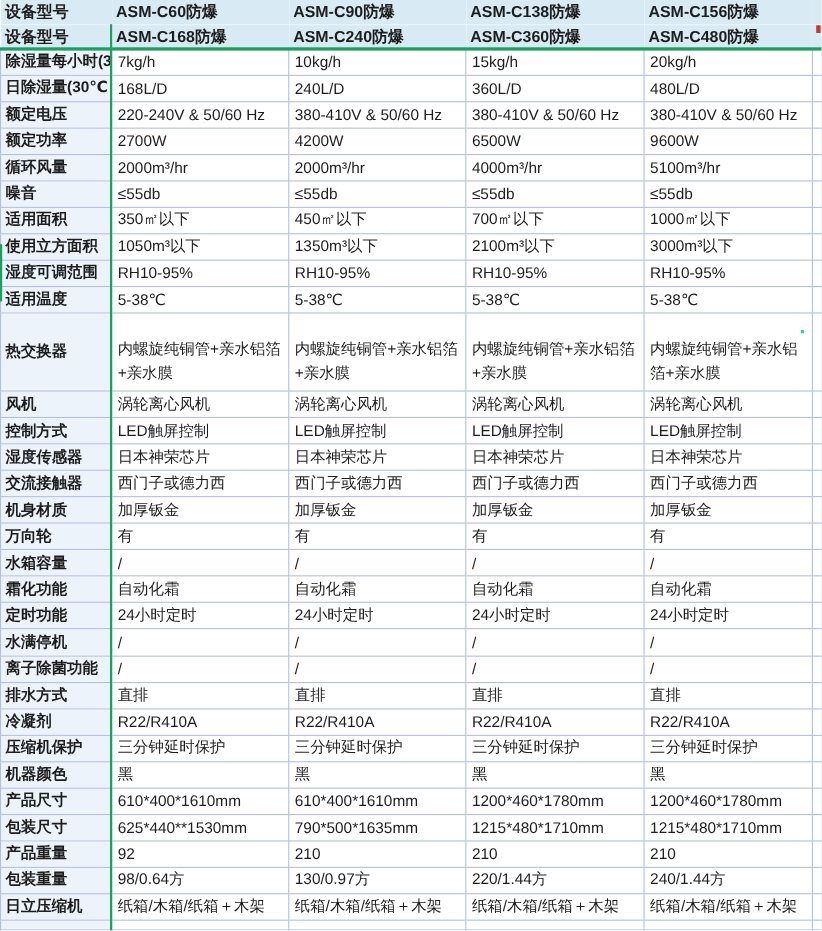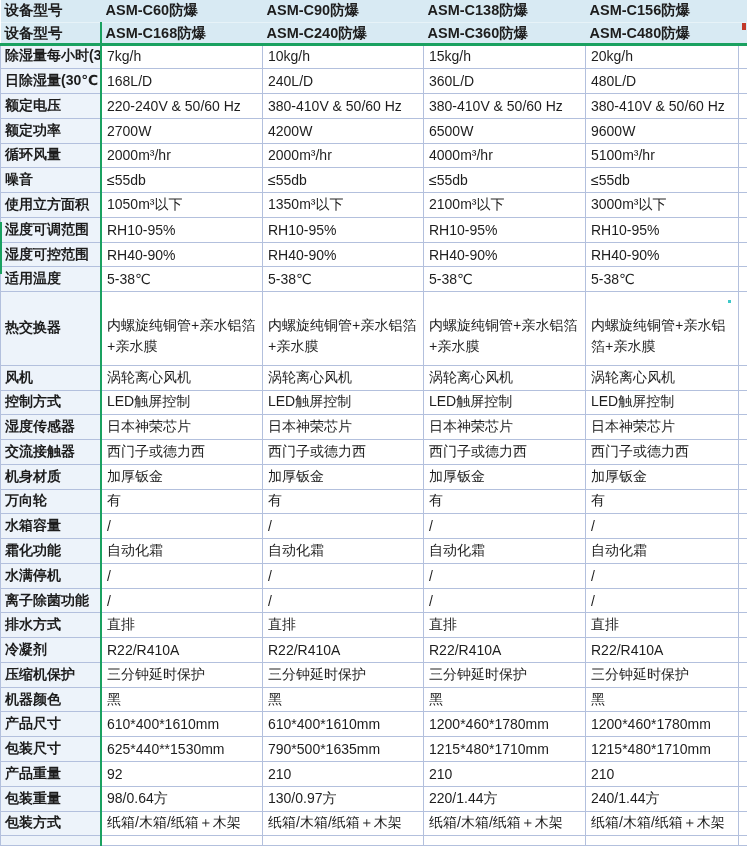--- a/index.html
+++ b/index.html
@@ -17,21 +17,21 @@
   thead td{background:var(--header-bg);font-weight:bold;font-size:14.5px;border:none;padding:0 0 0 4px;}
   thead tr.hrow1 td{border-bottom:1px solid #e7f3f8;}
   thead tr{height:22px;}
   tbody tr{height:21px;}
   tbody tr.tall{height:60px;}
   tbody tr.bottom{height:8px;}
   tbody td{border:1px solid var(--grid);}
   td.label{background:var(--label-bg);font-weight:bold;padding:0 0 0 4px;}
   td.value{background:#fff;padding:0 0 0 5px;}
   td.filler{background:#fff;}
-  tr.tall td.value{white-space:normal;line-height:1.55;padding-top:18px;font-family:Liberation Mono, monospace;}
+  tr.tall td.value{white-space:normal;line-height:1.55;padding-top:18px;}
   
   .green-h{position:absolute;left:0;right:0;top:43px;height:3px;background:var(--accent);}
   .green-v{position:absolute;left:100px;top:22px;bottom:0;width:2px;background:var(--accent);}
   .green-v2{position:absolute;left:0;top:222px;height:52px;width:2px;background:var(--accent);}
   .red-mark{position:absolute;right:1px;top:23px;width:4px;height:7px;background:#c23a2b;}
   .teal-dot{position:absolute;left:728px;top:300px;width:3px;height:3px;background:#3ec8c8;}
 </style>
 </head>
 <body>
 
@@ -106,41 +106,41 @@
         </tr>
         <tr>
           <td class="label">噪音</td>
           <td class="value">≤55db</td>
           <td class="value">≤55db</td>
           <td class="value">≤55db</td>
           <td class="value">≤55db</td>
           <td class="filler"></td>
         </tr>
         <tr>
+          <td class="label">适用面积</td>
+          <td class="value">350㎡以下</td>
+          <td class="value">450㎡以下</td>
+          <td class="value">700㎡以下</td>
+          <td class="value">1000㎡以下</td>
+          <td class="filler"></td>
+        </tr>
+        <tr>
           <td class="label">使用立方面积</td>
           <td class="value">1050m³以下</td>
           <td class="value">1350m³以下</td>
           <td class="value">2100m³以下</td>
           <td class="value">3000m³以下</td>
           <td class="filler"></td>
         </tr>
         <tr>
           <td class="label">湿度可调范围</td>
           <td class="value">RH10-95%</td>
           <td class="value">RH10-95%</td>
           <td class="value">RH10-95%</td>
           <td class="value">RH10-95%</td>
-          <td class="filler"></td>
-        </tr>
-        <tr>
-          <td class="label">湿度可控范围</td>
-          <td class="value">RH40-90%</td>
-          <td class="value">RH40-90%</td>
-          <td class="value">RH40-90%</td>
-          <td class="value">RH40-90%</td>
           <td class="filler"></td>
         </tr>
         <tr>
           <td class="label">适用温度</td>
           <td class="value">5-38℃</td>
           <td class="value">5-38℃</td>
           <td class="value">5-38℃</td>
           <td class="value">5-38℃</td>
           <td class="filler"></td>
         </tr>
@@ -210,20 +210,28 @@
         </tr>
         <tr>
           <td class="label">霜化功能</td>
           <td class="value">自动化霜</td>
           <td class="value">自动化霜</td>
           <td class="value">自动化霜</td>
           <td class="value">自动化霜</td>
           <td class="filler"></td>
         </tr>
         <tr>
+          <td class="label">定时功能</td>
+          <td class="value">24小时定时</td>
+          <td class="value">24小时定时</td>
+          <td class="value">24小时定时</td>
+          <td class="value">24小时定时</td>
+          <td class="filler"></td>
+        </tr>
+        <tr>
           <td class="label">水满停机</td>
           <td class="value">/</td>
           <td class="value">/</td>
           <td class="value">/</td>
           <td class="value">/</td>
           <td class="filler"></td>
         </tr>
         <tr>
           <td class="label">离子除菌功能</td>
           <td class="value">/</td>
@@ -290,21 +298,21 @@
         </tr>
         <tr>
           <td class="label">包装重量</td>
           <td class="value">98/0.64方</td>
           <td class="value">130/0.97方</td>
           <td class="value">220/1.44方</td>
           <td class="value">240/1.44方</td>
           <td class="filler"></td>
         </tr>
         <tr>
-          <td class="label">包装方式</td>
+          <td class="label">日立压缩机</td>
           <td class="value">纸箱/木箱/纸箱＋木架</td>
           <td class="value">纸箱/木箱/纸箱＋木架</td>
           <td class="value">纸箱/木箱/纸箱＋木架</td>
           <td class="value">纸箱/木箱/纸箱＋木架</td>
           <td class="filler"></td>
         </tr>
         <tr class="bottom">
           <td class="label"></td>
           <td class="filler"></td>
           <td class="filler"></td>

